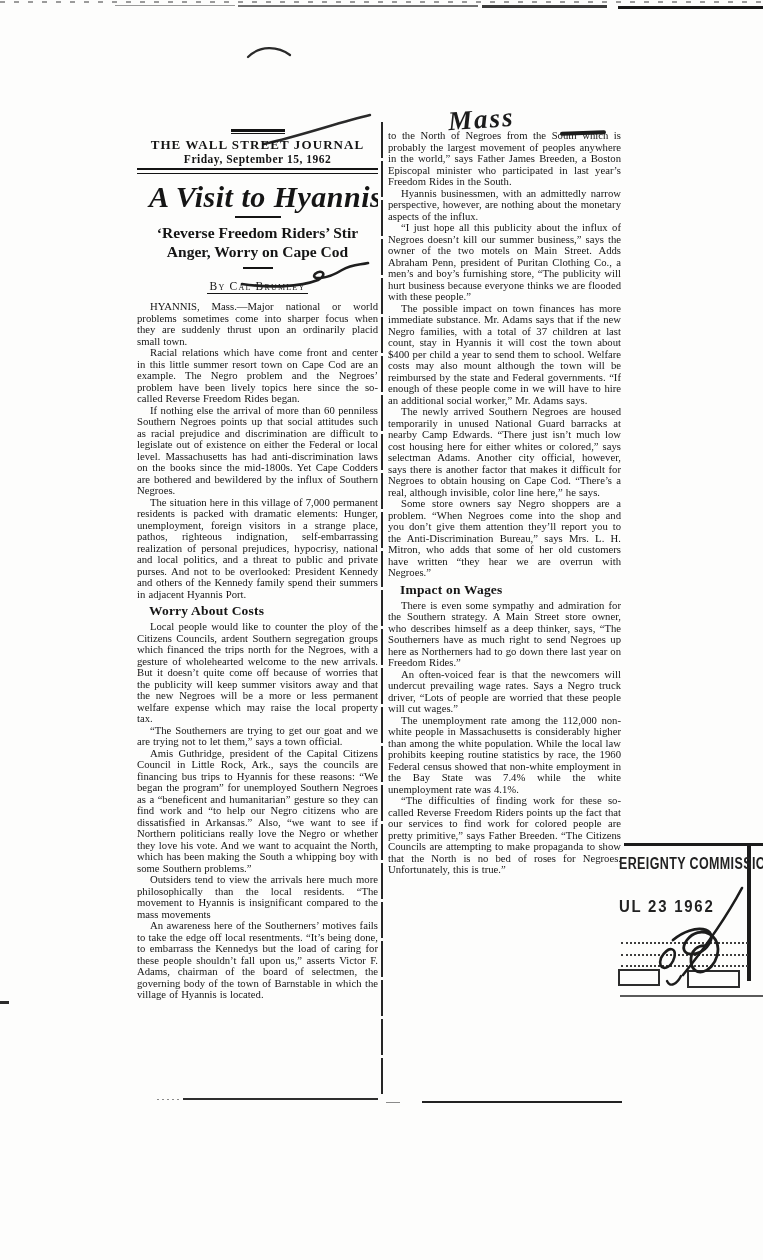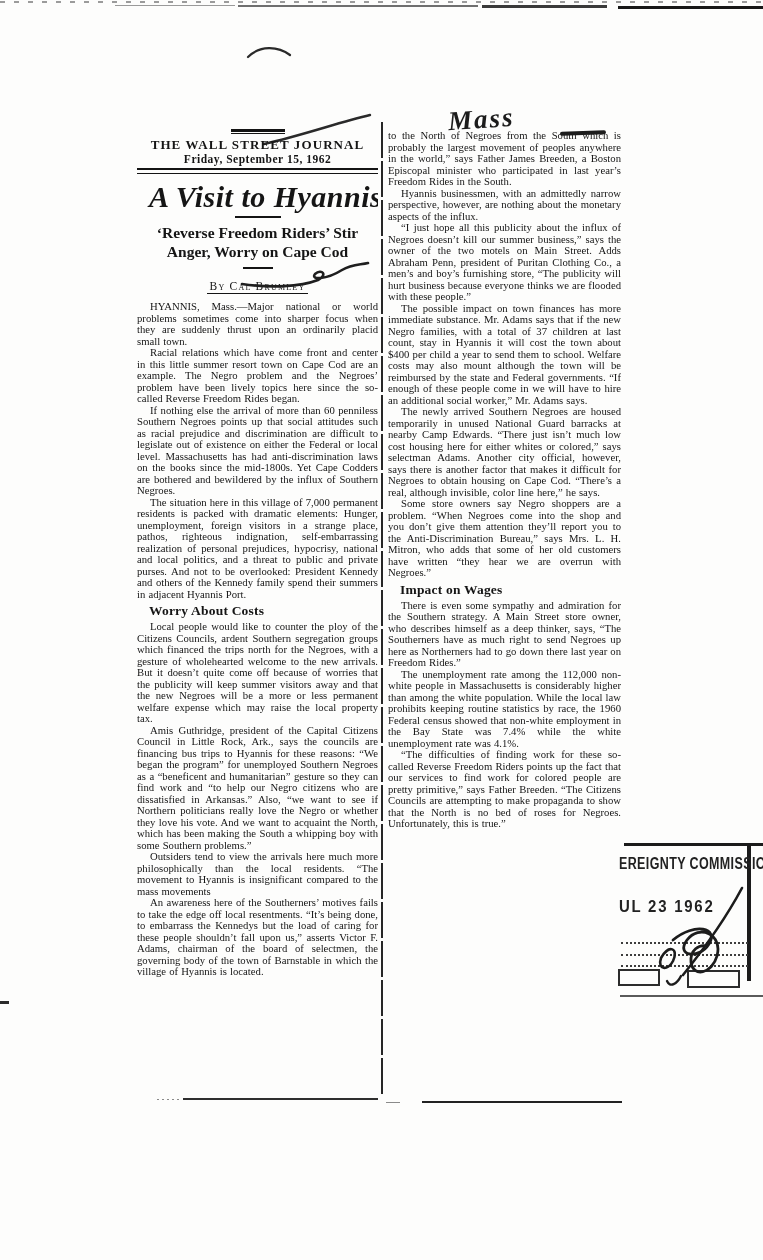--- a/index.html
+++ b/index.html
@@ -116,40 +116,42 @@
     <div class="byline-wrap">
       <span class="byline">By Cal Brumley</span>
     </div>
     <div class="body-text">
         <p class="para">HYANNIS, Mass.—Major national or world problems sometimes come into sharper focus when they are suddenly thrust upon an ordinarily placid small town.</p>
         <p class="para">Racial relations which have come front and center in this little summer resort town on Cape Cod are an example. The Negro problem and the Negroes’ problem have been lively topics here since the so-called Reverse Freedom Rides began.</p>
         <p class="para">If nothing else the arrival of more than 60 penniless Southern Negroes points up that social attitudes such as racial prejudice and discrimination are difficult to legislate out of existence on either the Federal or local level. Massachusetts has had anti-discrimination laws on the books since the mid-1800s. Yet Cape Codders are bothered and bewildered by the influx of Southern Negroes.</p>
         <p class="para">The situation here in this village of 7,000 permanent residents is packed with dramatic elements: Hunger, unemployment, foreign visitors in a strange place, pathos, righteous indignation, self-embarrassing realization of personal prejudices, hypocrisy, national and local politics, and a threat to public and private purses. And not to be overlooked: President Kennedy and others of the Kennedy family spend their summers in adjacent Hyannis Port.</p>
         <h3 class="subhead">Worry About Costs</h3>
         <p class="para">Local people would like to counter the ploy of the Citizens Councils, ardent Southern segregation groups which financed the trips north for the Negroes, with a gesture of wholehearted welcome to the new arrivals. But it doesn’t quite come off because of worries that the publicity will keep summer visitors away and that the new Negroes will be a more or less permanent welfare expense which may raise the local property tax.</p>
+        <p class="para">“The Southerners are trying to get our goat and we are trying not to let them,” says a town official.</p>
         <p class="para">Amis Guthridge, president of the Capital Citizens Council in Little Rock, Ark., says the councils are financing bus trips to Hyannis for these reasons: “We began the program” for unemployed Southern Negroes as a “beneficent and humanitarian” gesture so they can find work and “to help our Negro citizens who are dissatisfied in Arkansas.” Also, “we want to see if Northern politicians really love the Negro or whether they love his vote. And we want to acquaint the North, which has been making the South a whipping boy with some Southern problems.”</p>
         <p class="para">Outsiders tend to view the arrivals here much more philosophically than the local residents. “The movement to Hyannis is insignificant compared to the mass movements</p>
         <p class="para">An awareness here of the Southerners’ motives fails to take the edge off local resentments. “It’s being done, to embarrass the Kennedys but the load of caring for these people shouldn’t fall upon us,” asserts Victor F. Adams, chairman of the board of selectmen, the governing body of the town of Barnstable in which the village of Hyannis is located.</p>
       </div>
   </div>
 
   <svg class="svg-abs" style="left:238px;top:260px;" width="134" height="32" viewBox="0 0 134 32">
     <path d="M4,24 C32,28 62,27 80,20 C90,15 84,8 77,14 C72,20 88,20 104,10 C114,4 122,5 130,3" stroke="#1f1f1f" stroke-width="2.6" fill="none" stroke-linecap="round"></path>
   </svg>
 
   <div class="col2">
     <div class="body-text">
         <p class="para flush">to the North of Negroes from the South which is probably the largest movement of peoples anywhere in the world,” says Father James Breeden, a Boston Episcopal minister who participated in last year’s Freedom Rides in the South.</p>
         <p class="para">Hyannis businessmen, with an admittedly narrow perspective, however, are nothing about the monetary aspects of the influx.</p>
         <p class="para">“I just hope all this publicity about the influx of Negroes doesn’t kill our summer business,” says the owner of the two motels on Main Street. Adds Abraham Penn, president of Puritan Clothing Co., a men’s and boy’s furnishing store, “The publicity will hurt business because everyone thinks we are flooded with these people.”</p>
         <p class="para">The possible impact on town finances has more immediate substance. Mr. Adams says that if the new Negro families, with a total of 37 children at last count, stay in Hyannis it will cost the town about $400 per child a year to send them to school. Welfare costs may also mount although the town will be reimbursed by the state and Federal governments. “If enough of these people come in we will have to hire an additional social worker,” Mr. Adams says.</p>
         <p class="para">The newly arrived Southern Negroes are housed temporarily in unused National Guard barracks at nearby Camp Edwards. “There just isn’t much low cost housing here for either whites or colored,” says selectman Adams. Another city official, however, says there is another factor that makes it difficult for Negroes to obtain housing on Cape Cod. “There’s a real, although invisible, color line here,” he says.</p>
         <p class="para">Some store owners say Negro shoppers are a problem. “When Negroes come into the shop and you don’t give them attention they’ll report you to the Anti-Discrimination Bureau,” says Mrs. L. H. Mitron, who adds that some of her old customers have written “they hear we are overrun with Negroes.”</p>
         <h3 class="subhead">Impact on Wages</h3>
         <p class="para">There is even some sympathy and admiration for the Southern strategy. A Main Street store owner, who describes himself as a deep thinker, says, “The Southerners have as much right to send Negroes up here as Northerners had to go down there last year on Freedom Rides.”</p>
+        <p class="para">An often-voiced fear is that the newcomers will undercut prevailing wage rates. Says a Negro truck driver, “Lots of people are worried that these people will cut wages.”</p>
         <p class="para">The unemployment rate among the 112,000 non-white people in Massachusetts is considerably higher than among the white population. While the local law prohibits keeping routine statistics by race, the 1960 Federal census showed that non-white employment in the Bay State was 7.4% while the white unemployment rate was 4.1%.</p>
         <p class="para">“The difficulties of finding work for these so-called Reverse Freedom Riders points up the fact that our services to find work for colored people are pretty primitive,” says Father Breeden. “The Citizens Councils are attempting to make propaganda to show that the North is no bed of roses for Negroes. Unfortunately, this is true.”</p>
       </div>
   </div>
 
   <div class="mass-note">Mass</div>
   <div class="mass-dash"></div>
 
   <div class="end-lead1"></div>
   <div class="end-rule1"></div>

